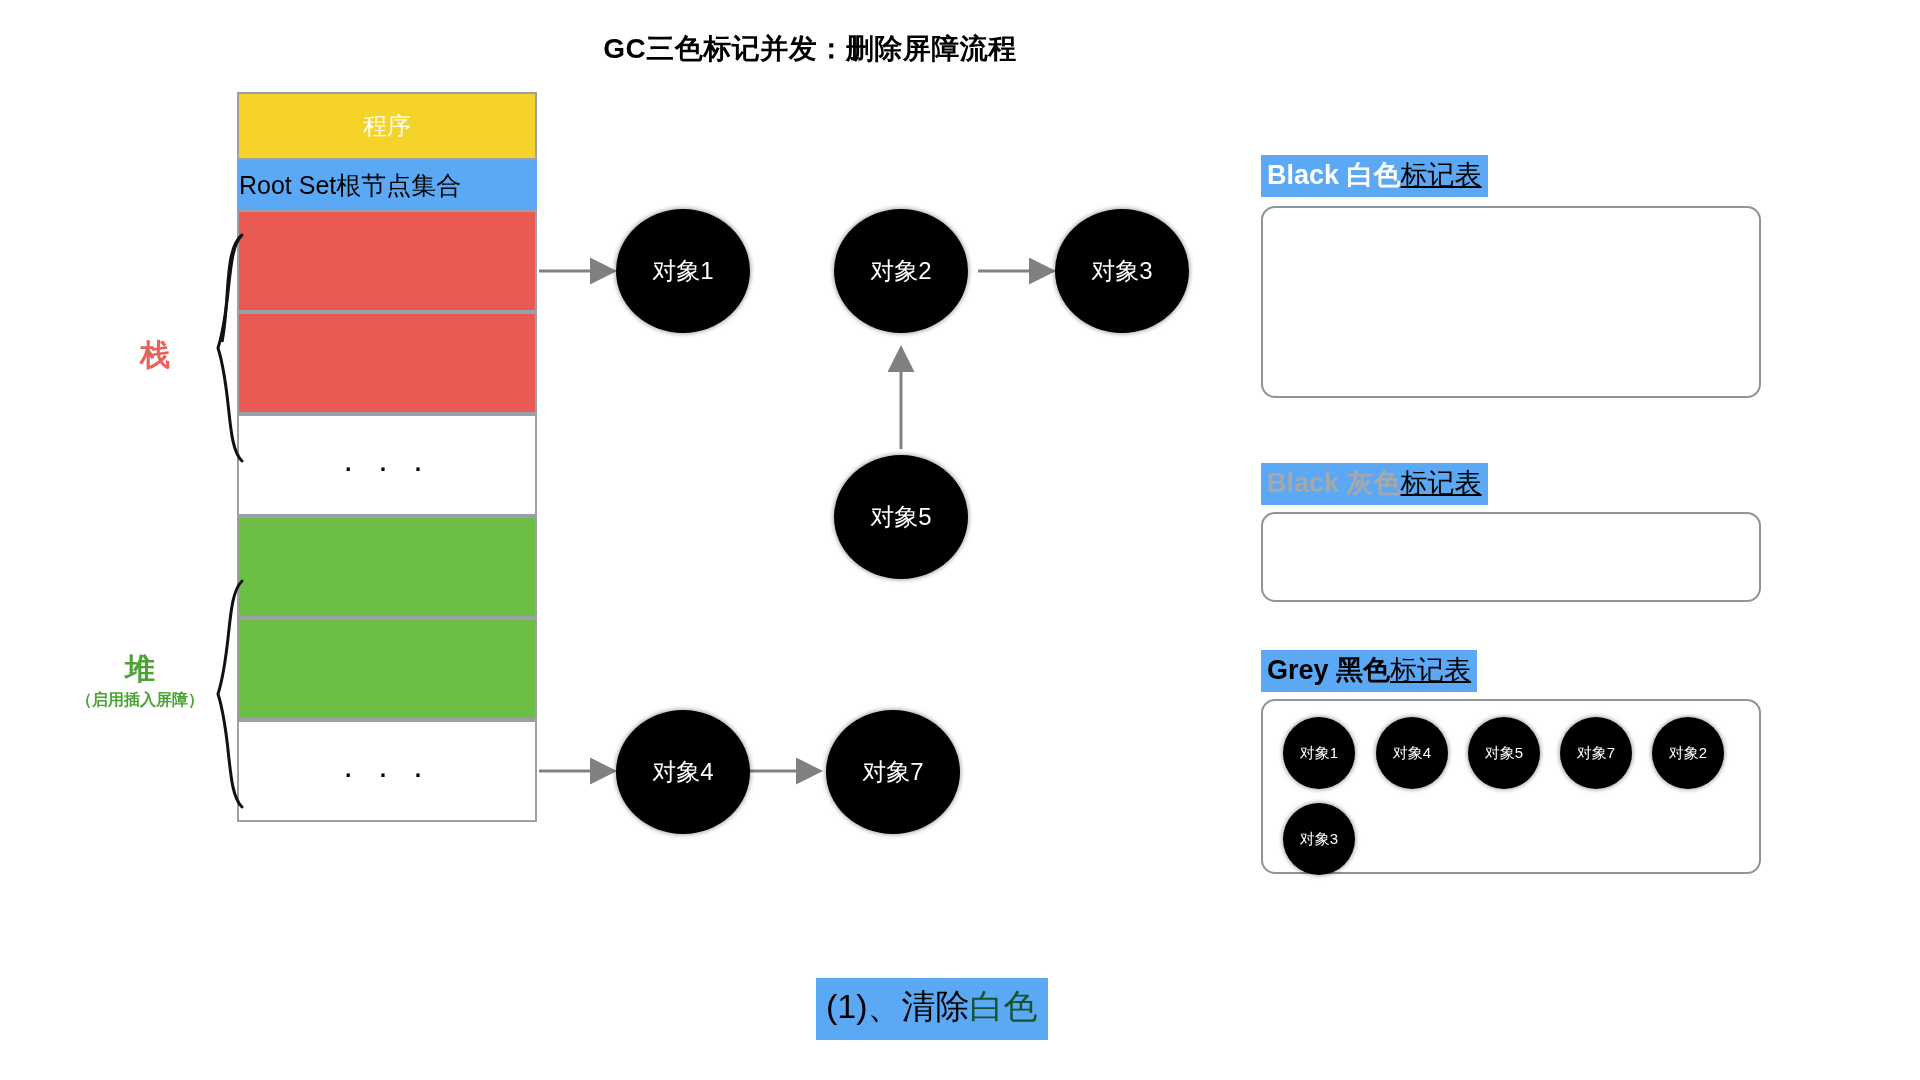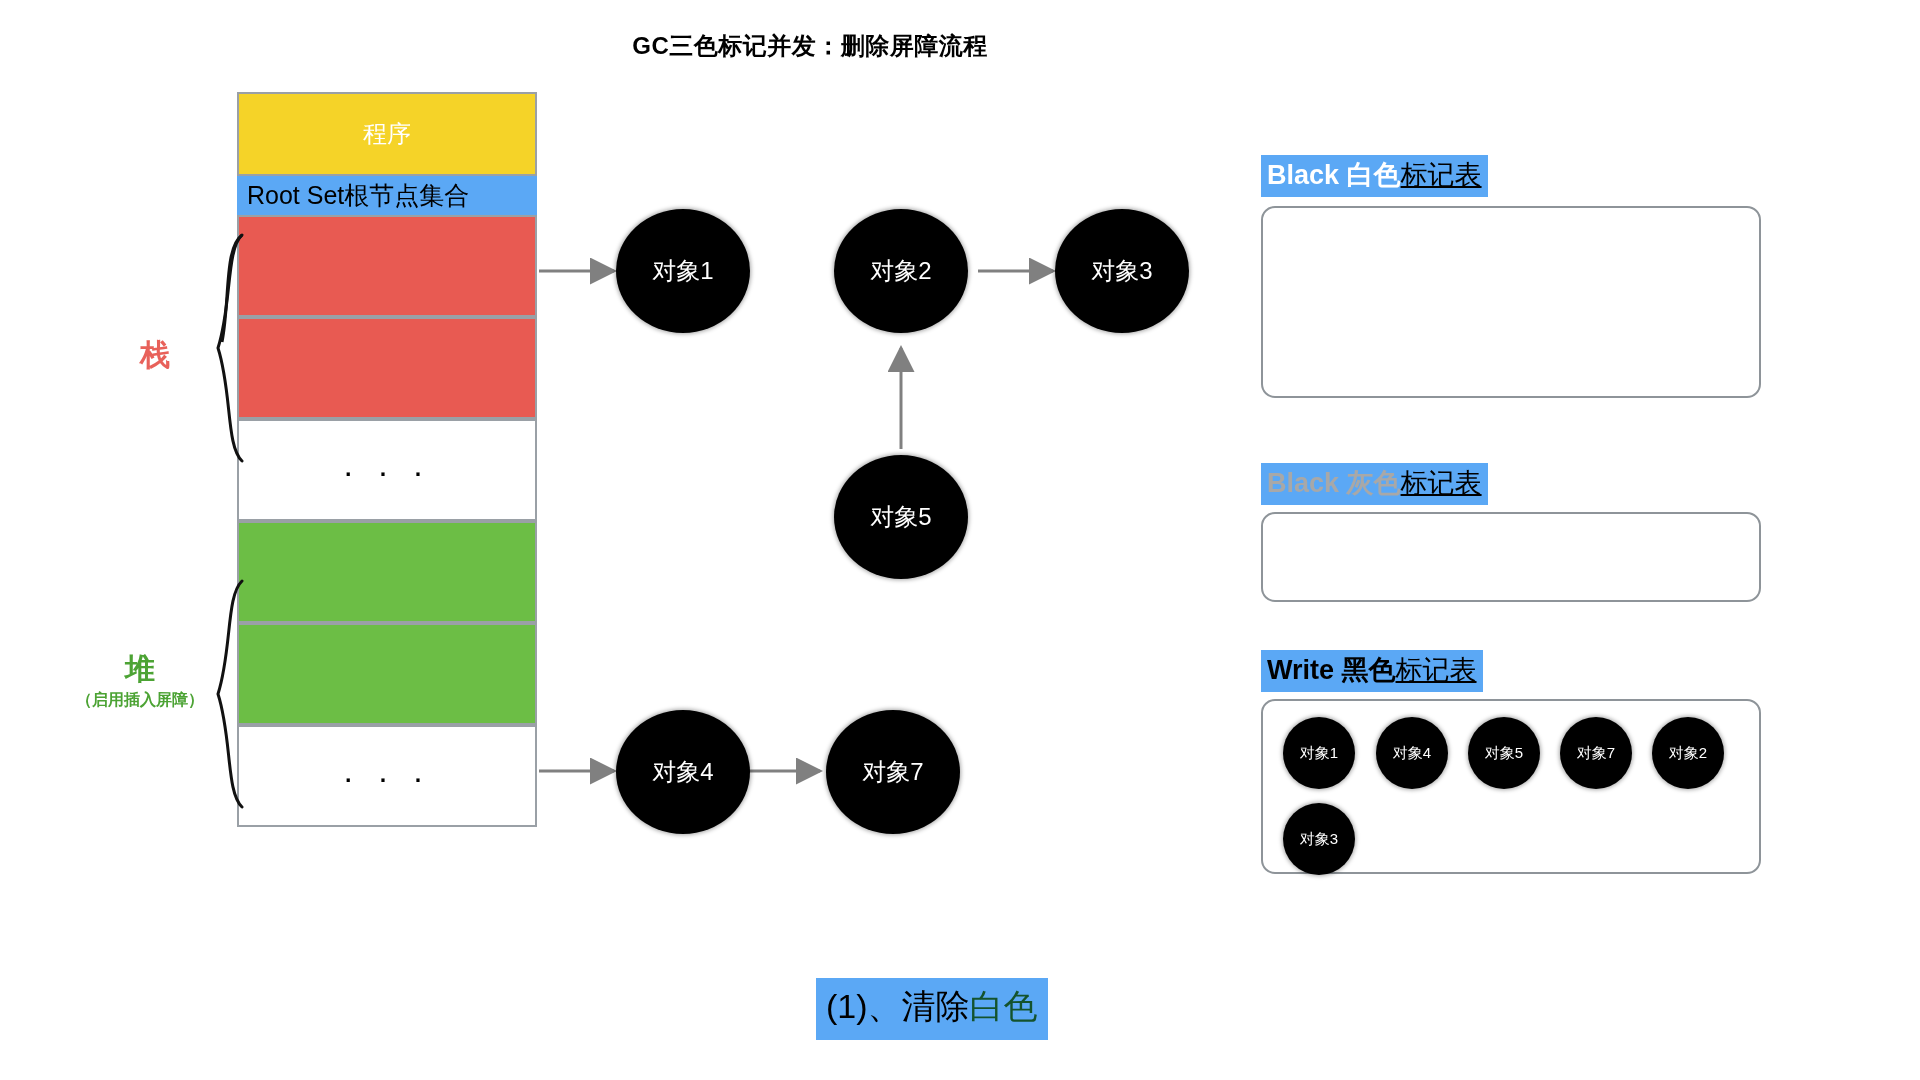--- a/index.html
+++ b/index.html
@@ -16,56 +16,55 @@
     color: #000000;
   }
 
   
   .diagram-title {
     position: absolute;
     top: 30px;
     left: 0;
     width: 1620px;
     text-align: center;
-    font-size: 24px;
+    font-size: 28px;
     font-weight: bold;
     letter-spacing: 0.5px;
     color: #000;
   }
 
   
   .memory-column {
     position: absolute;
     left: 237px;
     top: 92px;
     width: 300px;
   }
   .mem-cell {
     box-sizing: border-box;
     border: 2px solid #9aa0a6;
     position: relative;
   }
   .cell-program {
-    height: 84px;
+    height: 68px;
     background: #F5D328;
     color: #ffffff;
     font-size: 24px;
     display: flex;
     align-items: center;
     justify-content: center;
   }
   .cell-rootset {
-    height: 39px;
+    height: 50px;
     background: #5BA8F5;
     border-color: #5BA8F5;
     color: #000000;
     font-size: 25px;
     display: flex;
     align-items: center;
-    padding-left: 8px;
   }
   .cell-red  { height: 102px; background: #E85A52; }
   .cell-green{ height: 102px; background: #6CBE45; }
   .cell-dots {
     height: 102px;
     background: #ffffff;
     display: flex;
     align-items: center;
     justify-content: center;
   }
@@ -260,21 +259,21 @@
 
 <div class="mark-table">
   <div class="mark-title" style="left:1261px; top:463px;">
     <span class="t-grey">Black 灰色</span><span class="tail">标记表</span>
   </div>
   <div class="mark-box" style="left:1261px; top:512px; width:500px; height:90px;"></div>
 </div>
 
 <div class="mark-table">
   <div class="mark-title" style="left:1261px; top:650px;">
-    <span class="t-black">Write 黑色</span><span class="tail">标记表</span>
+    <span class="t-black">Grey 黑色</span><span class="tail">标记表</span>
   </div>
   <div class="mark-box" style="left:1261px; top:699px; width:500px; height:175px;"></div>
   <div class="chip" style="left:1283px; top:717px; width:72px; height:72px;">
     <span>对象1</span>
   </div>
   <div class="chip" style="left:1376px; top:717px; width:72px; height:72px;">
     <span>对象4</span>
   </div>
   <div class="chip" style="left:1468px; top:717px; width:72px; height:72px;">
     <span>对象5</span>

